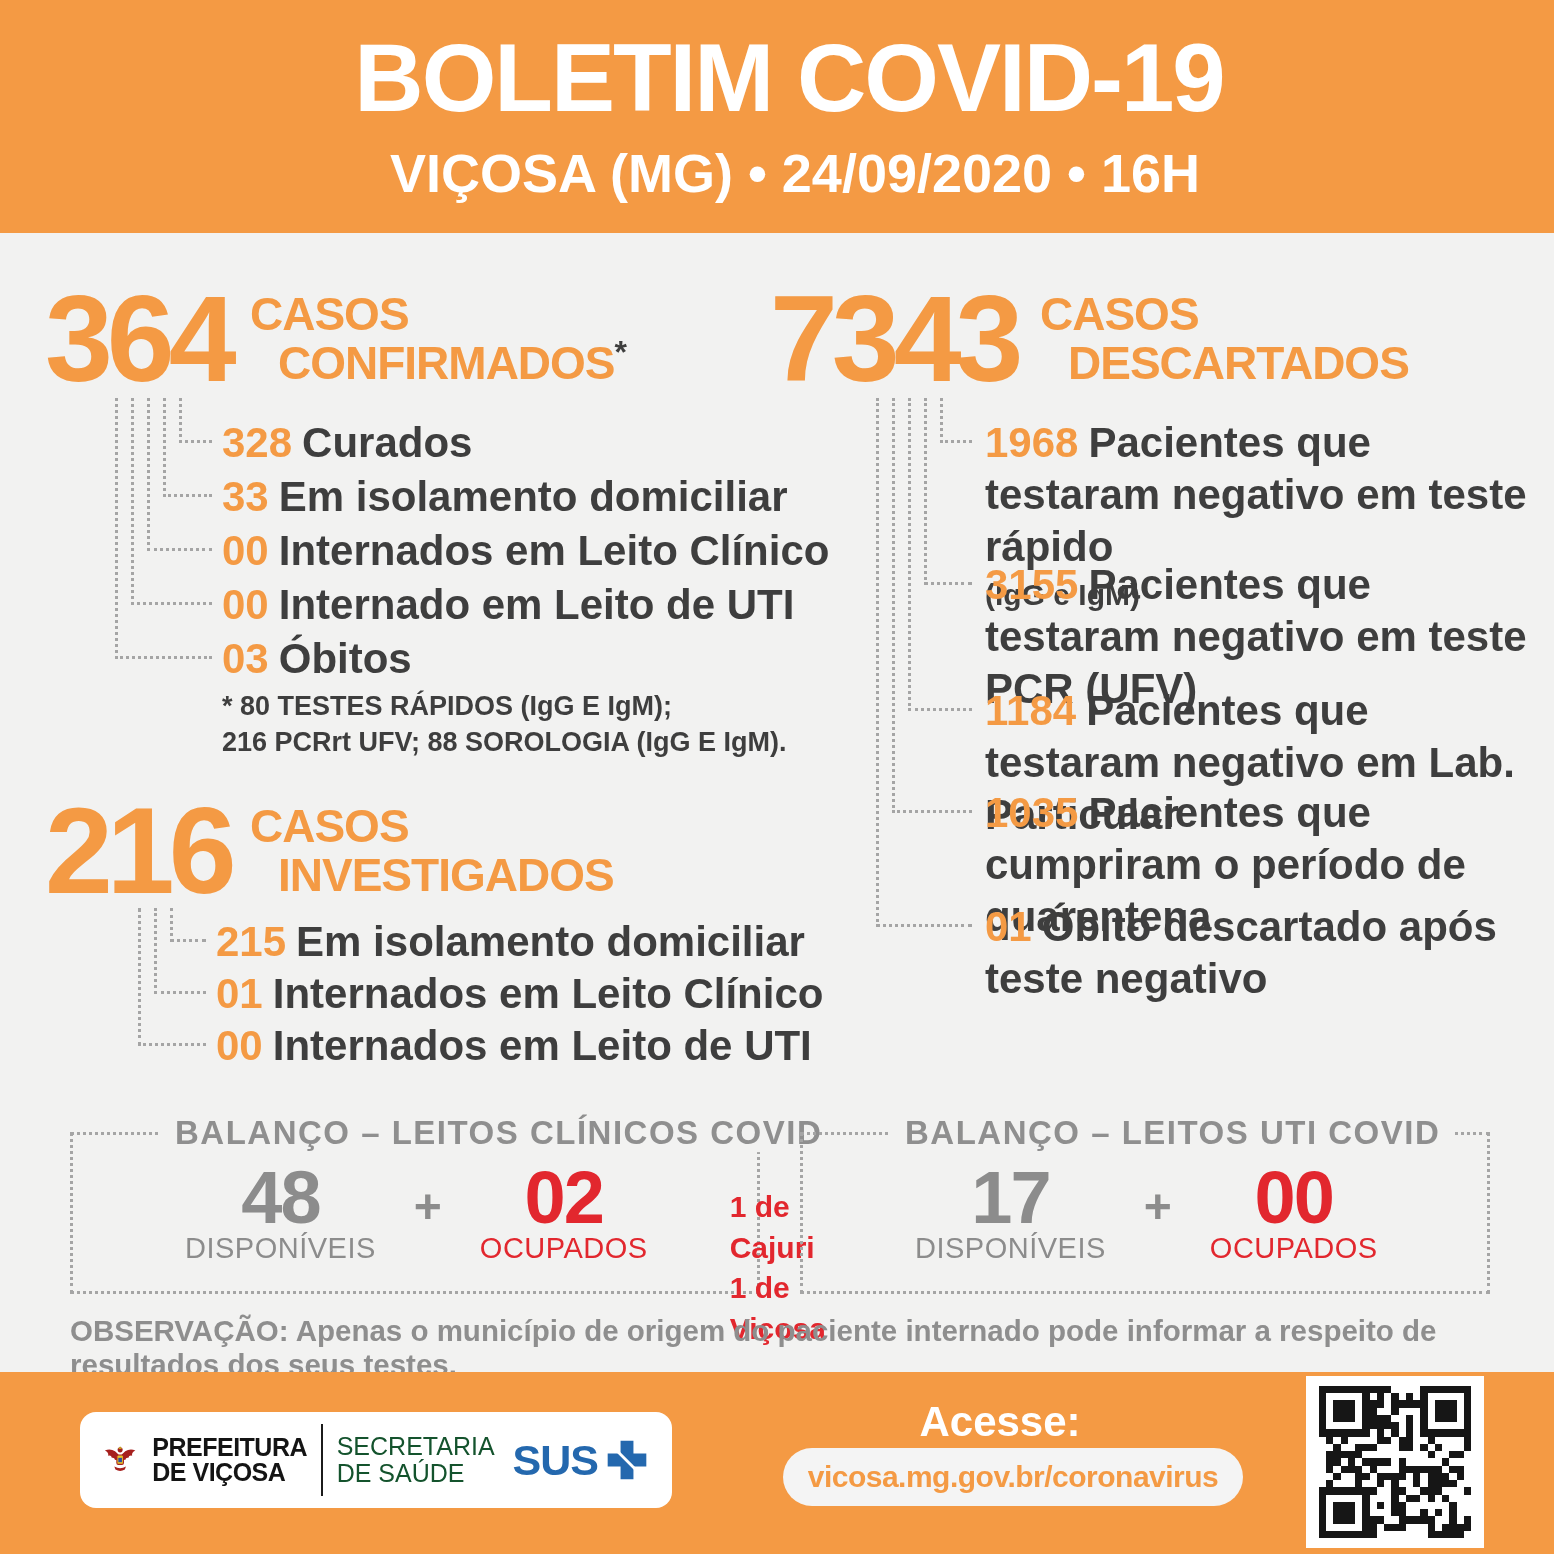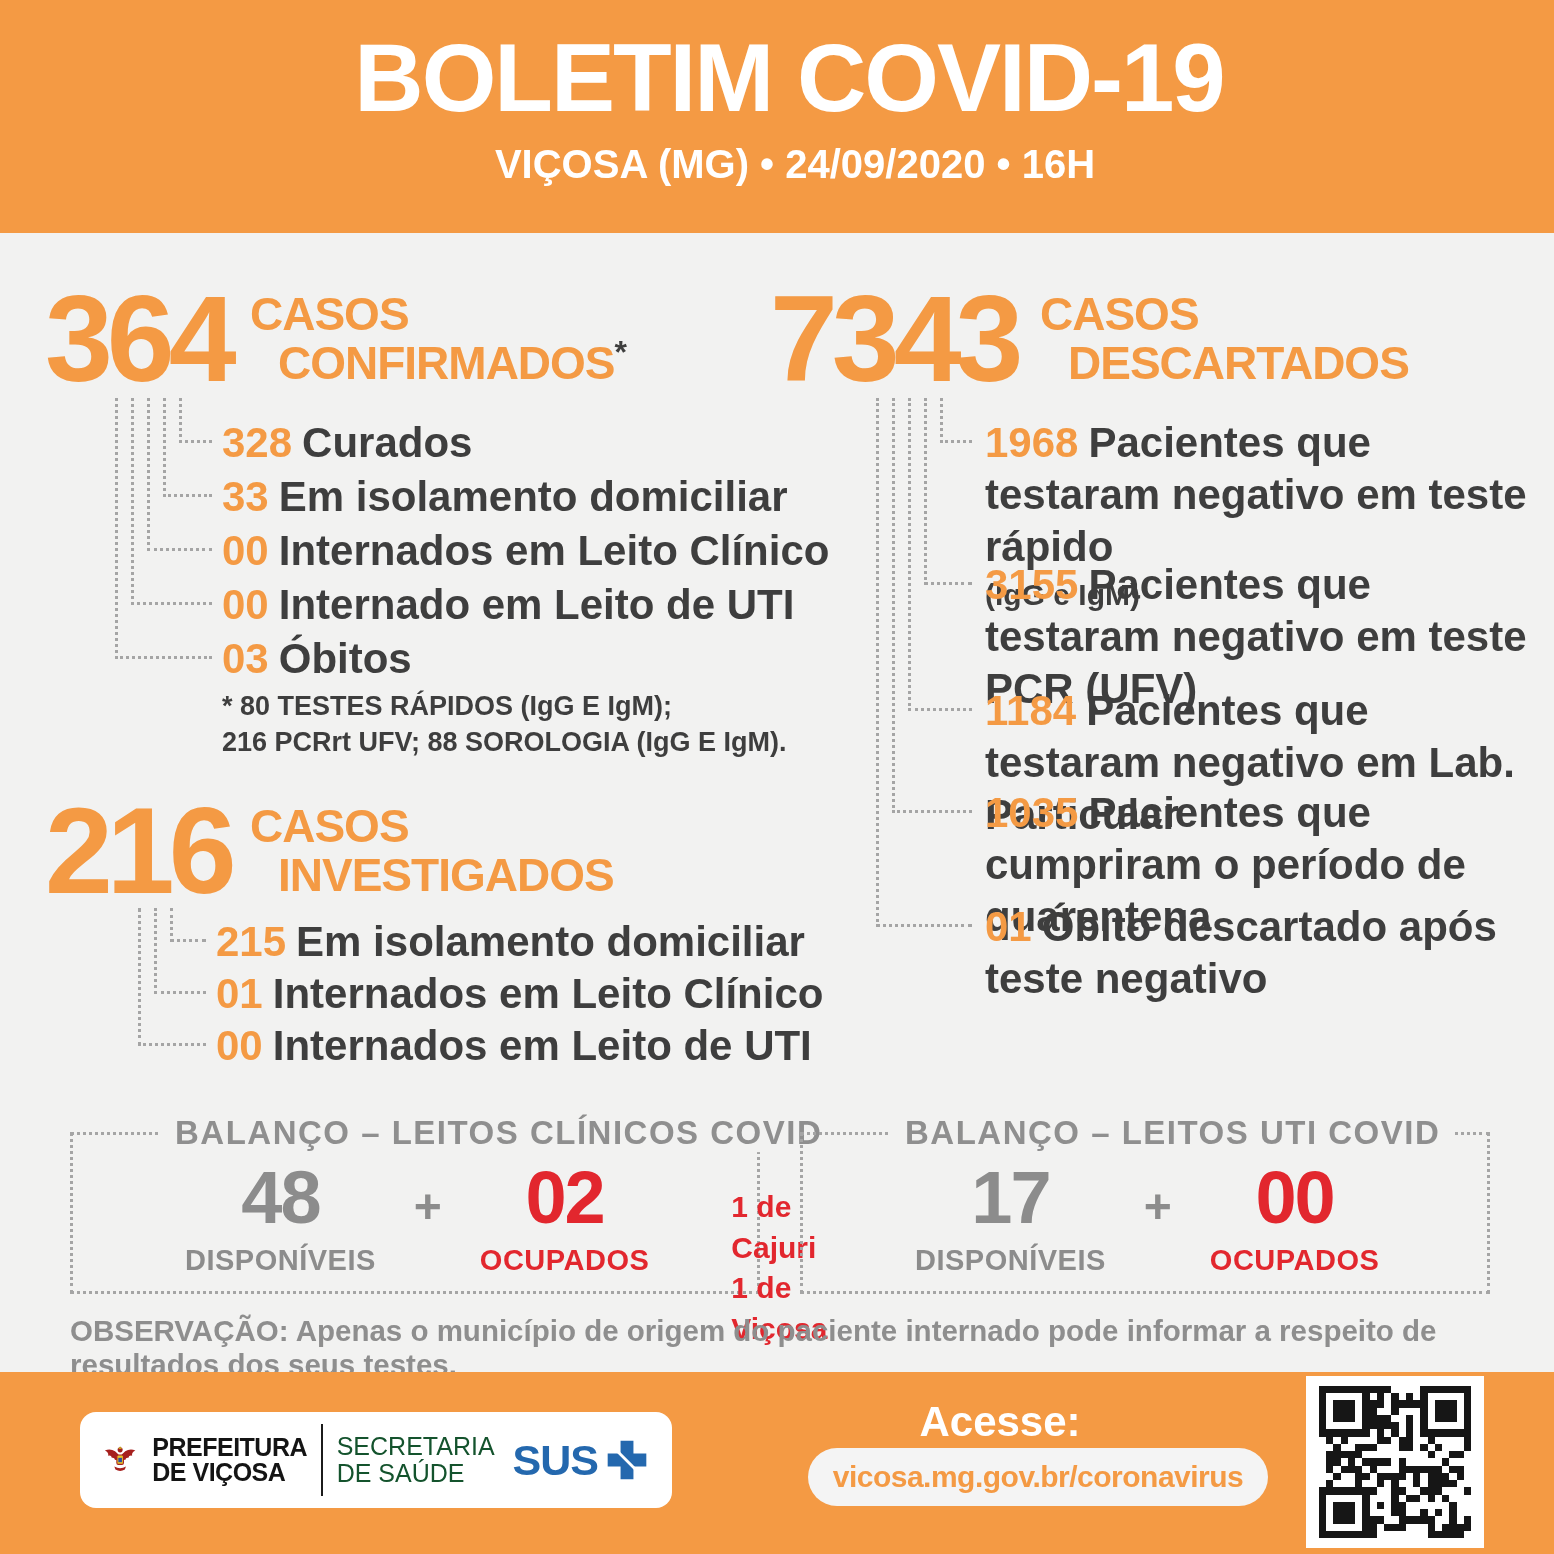--- a/index.html
+++ b/index.html
@@ -13,59 +13,59 @@
   *{margin:0;padding:0;box-sizing:border-box;}
   html,body{background:#ddd;}
   .poster{
     position:relative;width:1554px;height:1554px;background:var(--bg);
     font-family:"Liberation Sans",sans-serif;overflow:hidden;margin:0 auto;
   }
   
   .band{position:absolute;left:0;width:100%;background:var(--orange);}
   .hdr{top:0;height:233px;text-align:center;color:#fff;padding-left:24px;}
   .hdr .title{margin-top:30px;font-size:96px;font-weight:800;letter-spacing:-2px;line-height:1;}
-  .hdr .subtitle{margin-top:16px;font-size:40px;font-weight:700;letter-spacing:0px;margin-left:12px;}
+  .hdr .subtitle{margin-top:16px;font-size:54px;font-weight:700;letter-spacing:0px;margin-left:12px;}
   
   .bignum{position:absolute;font-size:122px;font-weight:800;color:var(--orange);line-height:1;letter-spacing:-6px;}
   .biglabel{position:absolute;font-size:46px;color:var(--orange);line-height:1.06;letter-spacing:-1px;font-weight:700;}
   .biglabel .l2{font-weight:800;margin-left:28px;}
   .ast{color:var(--dark);font-size:32px;font-weight:800;vertical-align:super;line-height:0;}
   .item{position:absolute;font-size:42px;color:var(--dark);font-weight:600;line-height:52px;white-space:nowrap;}
   .item .n{color:var(--orange);font-weight:800;margin-right:10px;}
   .item.wide{white-space:normal;width:570px;}
   .item .sub{display:block;font-size:30px;font-weight:600;line-height:44px;}
   .connector{position:absolute;border-left:3px dotted #A5A5A5;border-bottom:3px dotted #A5A5A5;}
   .footnote{position:absolute;font-size:27px;font-weight:700;color:var(--dark);line-height:1.34;}
   
   .dashed-box{position:absolute;border:3px dotted #A5A5A5;}
   .box-title{position:absolute;top:0;transform:translateY(-55%);left:88px;background:var(--bg);
     padding:0 14px;font-size:33px;font-weight:800;color:var(--gray);letter-spacing:1.5px;white-space:nowrap;}
   .box-content{display:flex;align-items:flex-start;padding:30px 0 0 112px;gap:38px;}
   .stat{text-align:center;}
   .stat .num{font-size:74px;font-weight:800;line-height:.9;letter-spacing:-2px;}
-  .stat .lbl{font-size:29px;font-weight:700;margin-top:12px;letter-spacing:.5px;text-align:right;}
+  .stat .lbl{font-size:29px;font-weight:400;margin-top:0;letter-spacing:.5px;text-align:right;}
   .stat.gray{color:#8C8C8C;}
   .stat.red{color:var(--red);}
   .plus{font-size:48px;font-weight:800;color:#8C8C8C;margin-top:14px;}
   .note{font-size:30px;font-weight:700;color:var(--red);margin:22px 0 0 44px;line-height:1.35;}
   
   .observation{position:absolute;left:70px;top:1314px;width:1460px;font-size:29.5px;font-weight:600;color:#8E8E8E;}
   .observation strong{font-weight:800;}
   
   .ftr{top:1372px;height:182px;}
   .logo-card{position:absolute;left:80px;top:40px;width:592px;height:96px;background:#fff;border-radius:16px;
     display:flex;align-items:center;gap:14px;padding:0 22px;}
   .org{font-size:25px;font-weight:800;color:#141414;line-height:1.0;letter-spacing:-0.5px;}
   .dept{font-size:25px;font-weight:400;color:#14532d;line-height:1.1;}
   .vdiv{width:3px;height:72px;background:#1b1b1b;}
   .sus{display:flex;align-items:center;gap:6px;margin-left:4px;}
   .sus .sus-txt{font-size:43px;font-weight:800;color:var(--blue);letter-spacing:-1px;}
   .acesse{position:absolute;left:770px;top:26px;width:460px;text-align:center;
     color:#fff;font-size:42px;font-weight:800;}
-  .url-pill{position:absolute;left:808px;top:76px;width:460px;height:58px;background:#F4F4F4;border-radius:30px;
+  .url-pill{position:absolute;left:783px;top:76px;width:460px;height:58px;background:#F4F4F4;border-radius:30px;
     color:var(--orange);font-size:30px;font-weight:800;text-align:center;line-height:58px;letter-spacing:-0.5px;}
   .qr-box{position:absolute;left:1306px;top:4px;width:178px;height:172px;background:#fff;
     display:flex;align-items:center;justify-content:center;}
 </style>
 </head>
 <body>
 
 <div class="poster">
 
   <header class="band hdr">

